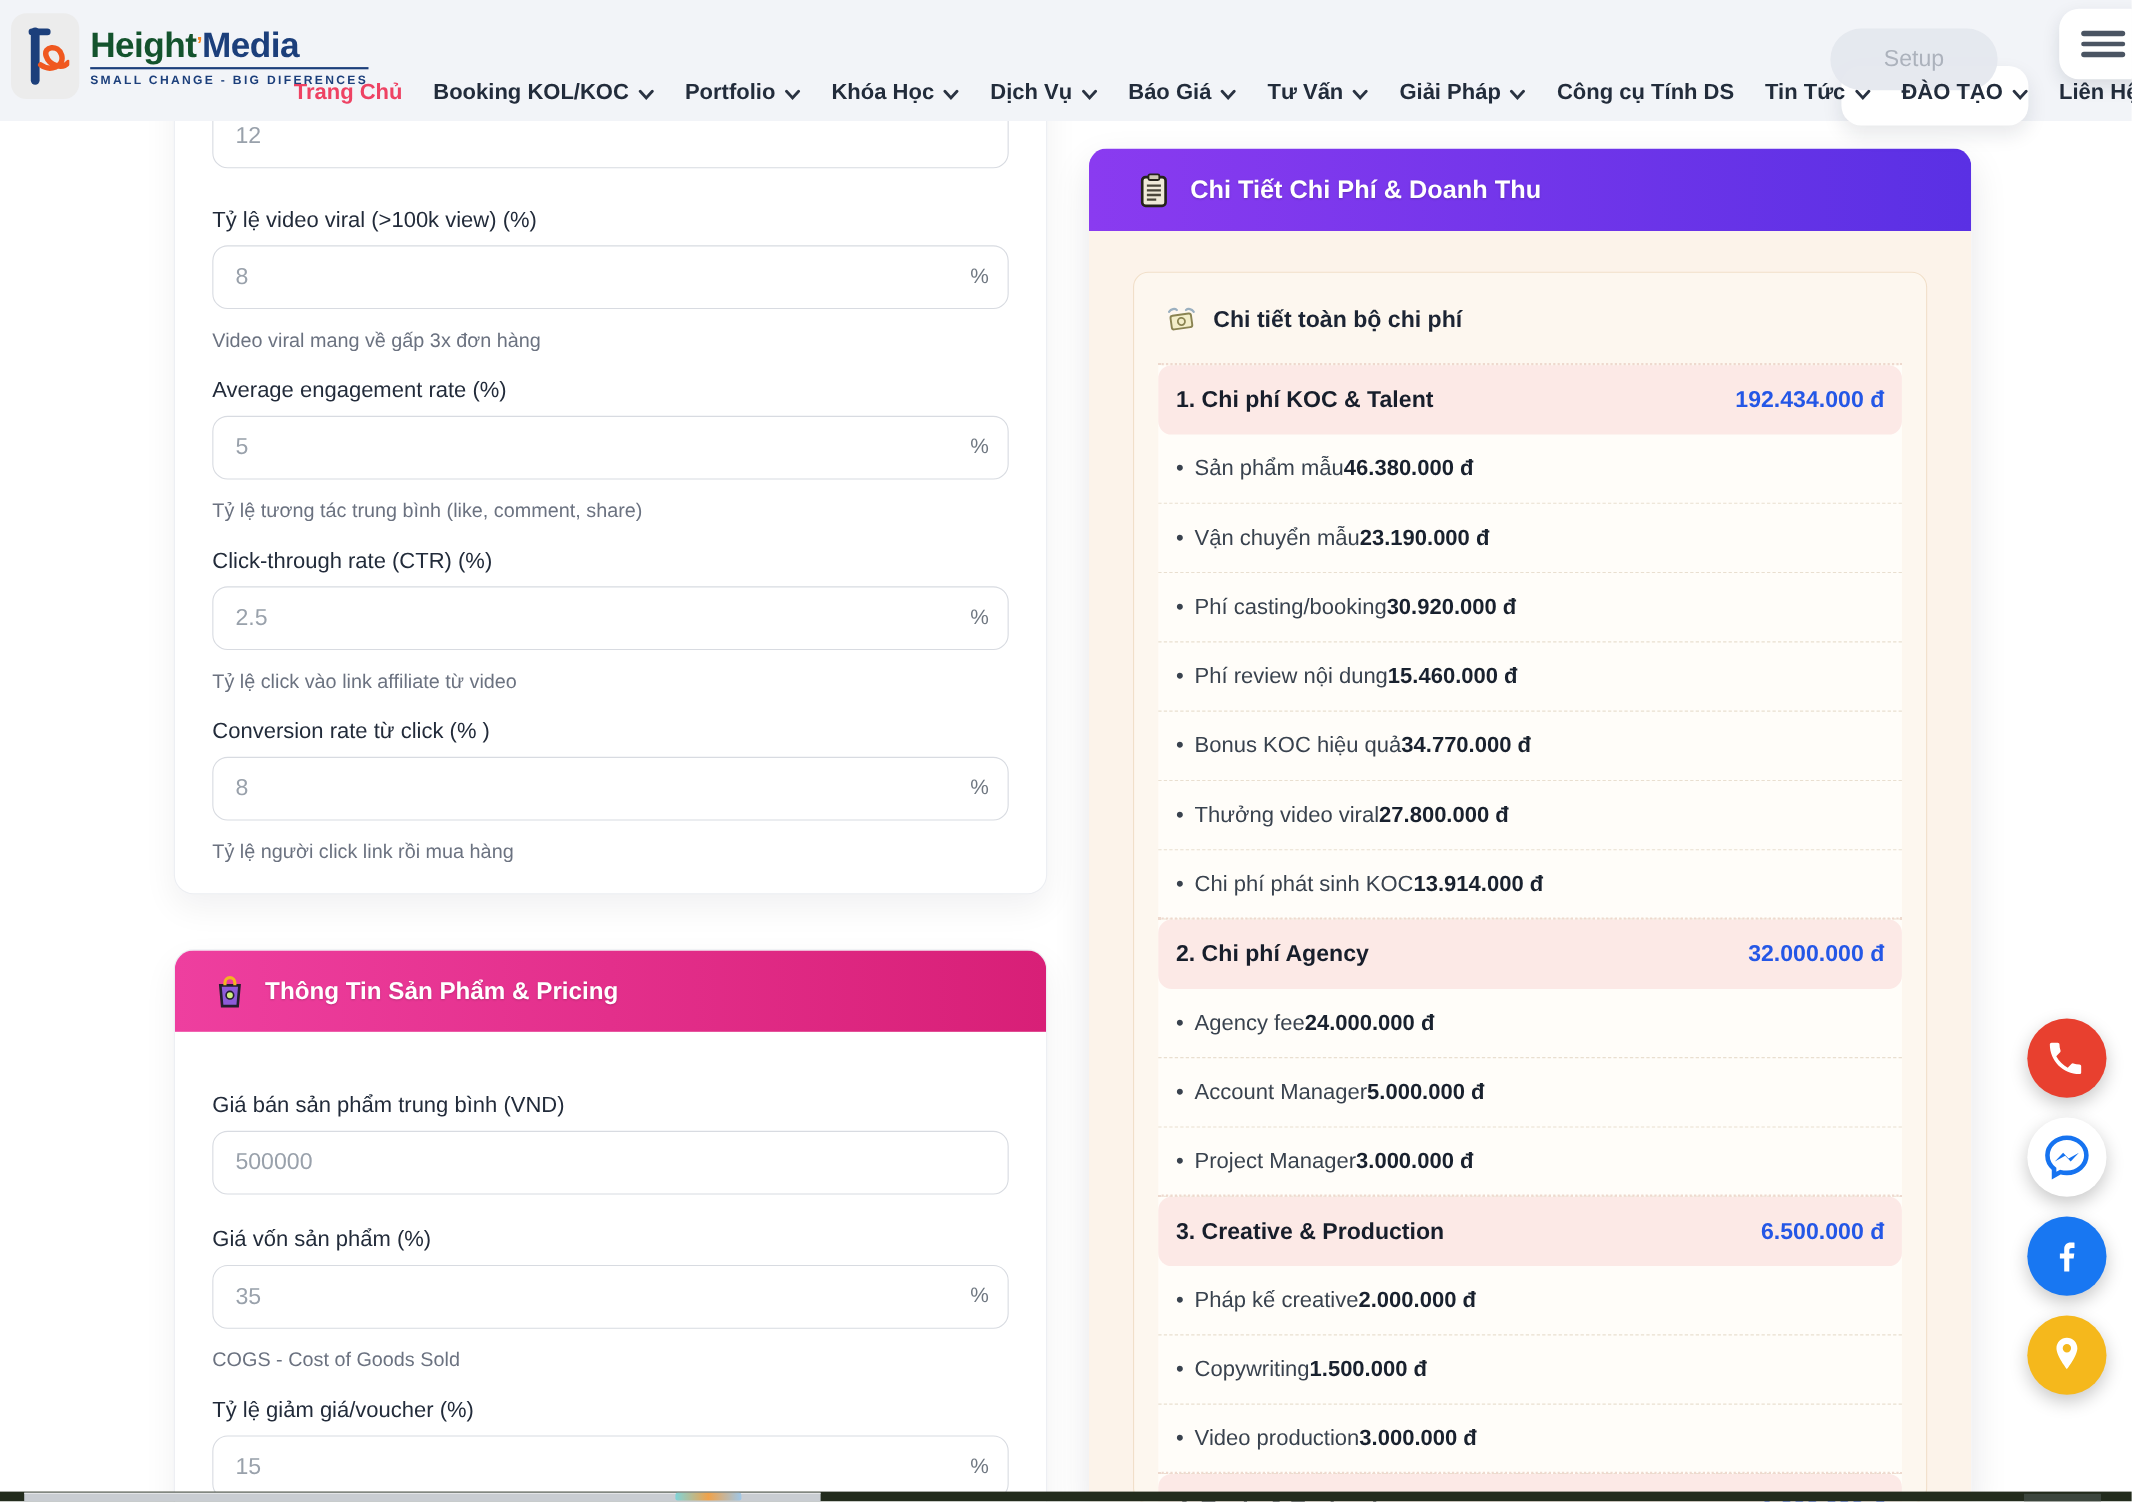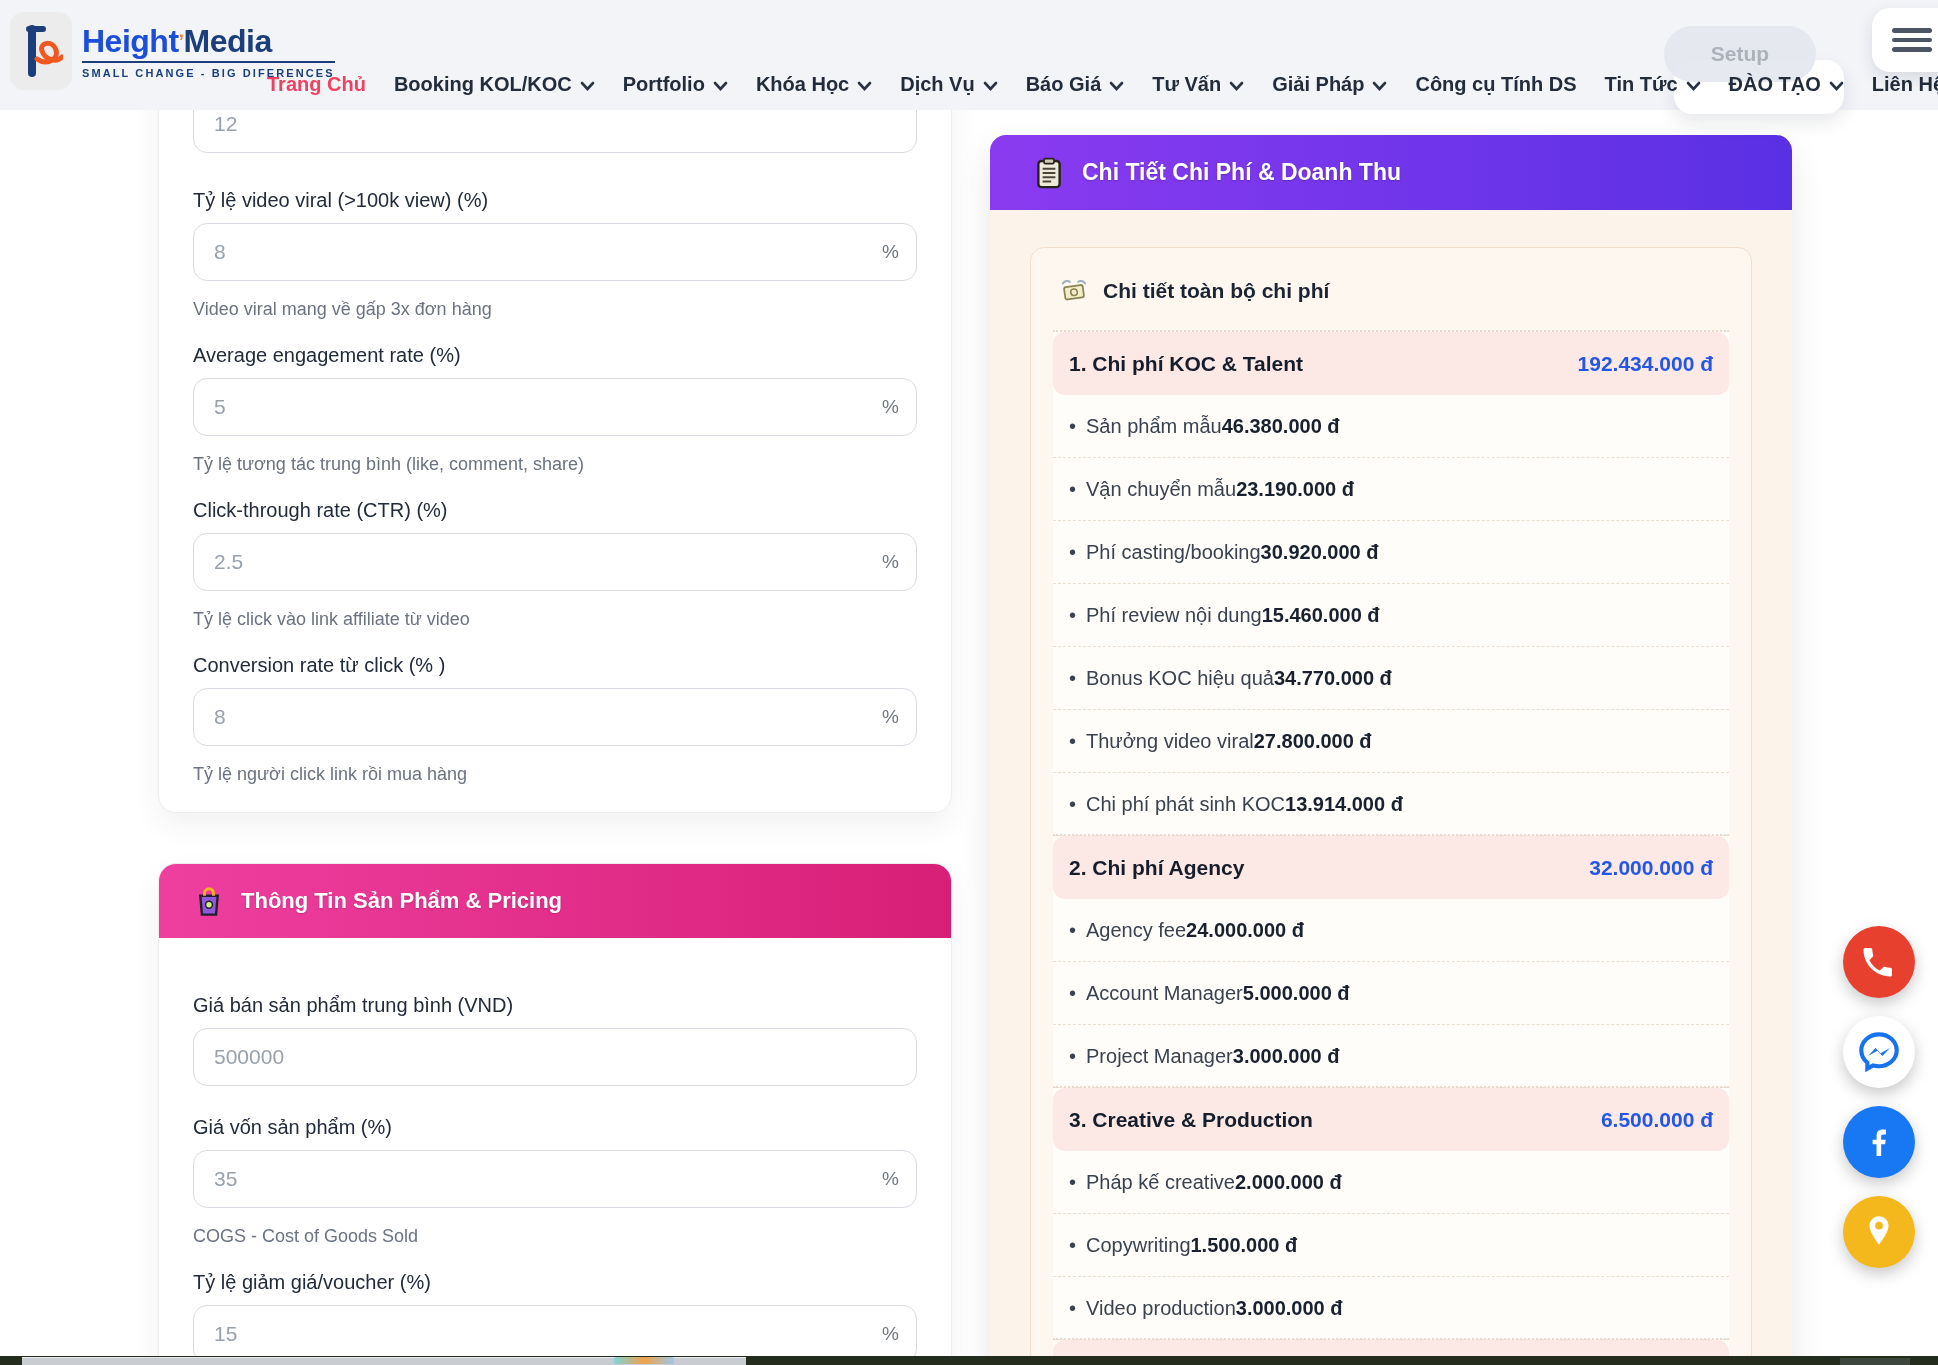--- a/index.html
+++ b/index.html
@@ -10,32 +10,32 @@
   }
   
   .navbar{
     position:absolute;top:0;left:0;width:1938px;height:110px;
     background:#f2f4f8;z-index:50;
   }
   .logo{position:absolute;left:10px;top:12px;display:flex;align-items:center;gap:10px;}
   .logo-mark{width:62px;height:78px;border-radius:14px;background:#ececec;display:flex;align-items:center;justify-content:center;}
   .logo-textblock{display:flex;flex-direction:column;}
   .logo-brand{font-size:32px;font-weight:800;line-height:34px;letter-spacing:-.5px;}
-  .brand-orange{color:#1d4ed8;}
+  .brand-orange{color:#14532d;}
   .brand-tick{color:#f5821f;font-size:20px;vertical-align:top;}
   .brand-navy{color:#1c3f7b;}
   .logo-tagline{font-size:11px;font-weight:700;color:#1c3f7b;letter-spacing:2.1px;border-top:2px solid #1c3f7b;padding-top:4px;margin-top:3px;}
   .nav-items{position:absolute;left:267px;top:0;height:110px;display:flex;align-items:center;gap:28px;z-index:2;margin-top:29px;}
   .nav-item{display:flex;align-items:center;gap:8px;font-size:20px;font-weight:600;color:#222c3b;white-space:nowrap;cursor:pointer;}
   .nav-item.active{color:#ee4263;}
   .nav-item svg{flex:0 0 auto;margin-top:3px;}
   .setup-pill{
     position:absolute;left:1664px;top:26px;width:152px;height:56px;border-radius:28px;
     background:rgba(228,231,238,0.92);display:flex;align-items:center;justify-content:center;
-    font-size:21px;font-weight:700;color:#acb2bc;z-index:1;
+    font-size:21px;font-weight:400;color:#acb2bc;z-index:1;
   }
   .setup-shadow{
     position:absolute;left:1674px;top:60px;width:170px;height:54px;border-radius:18px;
     background:#ffffff;box-shadow:0 8px 18px rgba(20,30,50,.10);z-index:0;
   }
   .hamburger{
     position:absolute;left:1872px;top:8px;width:90px;height:64px;border-radius:18px;
     background:#ffffff;box-shadow:0 6px 16px rgba(20,30,50,.12);z-index:3;
     display:flex;flex-direction:column;justify-content:center;gap:5px;padding-left:20px;box-sizing:border-box;
   }

